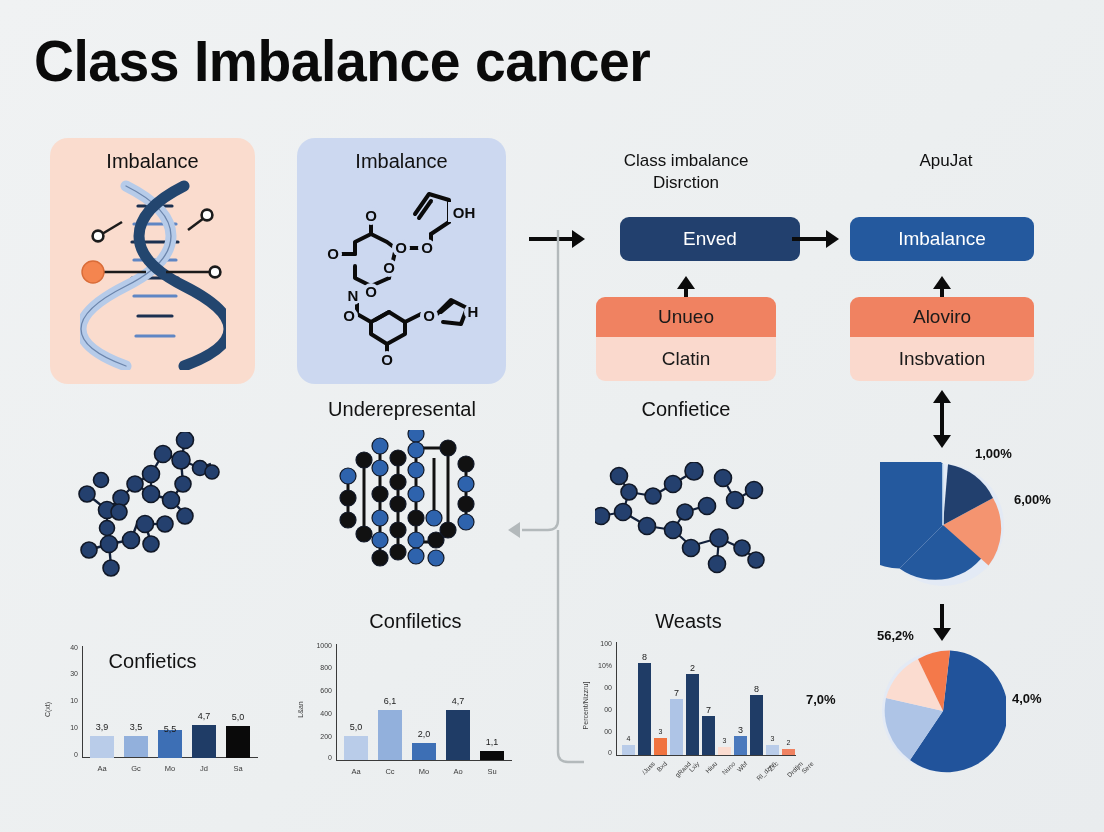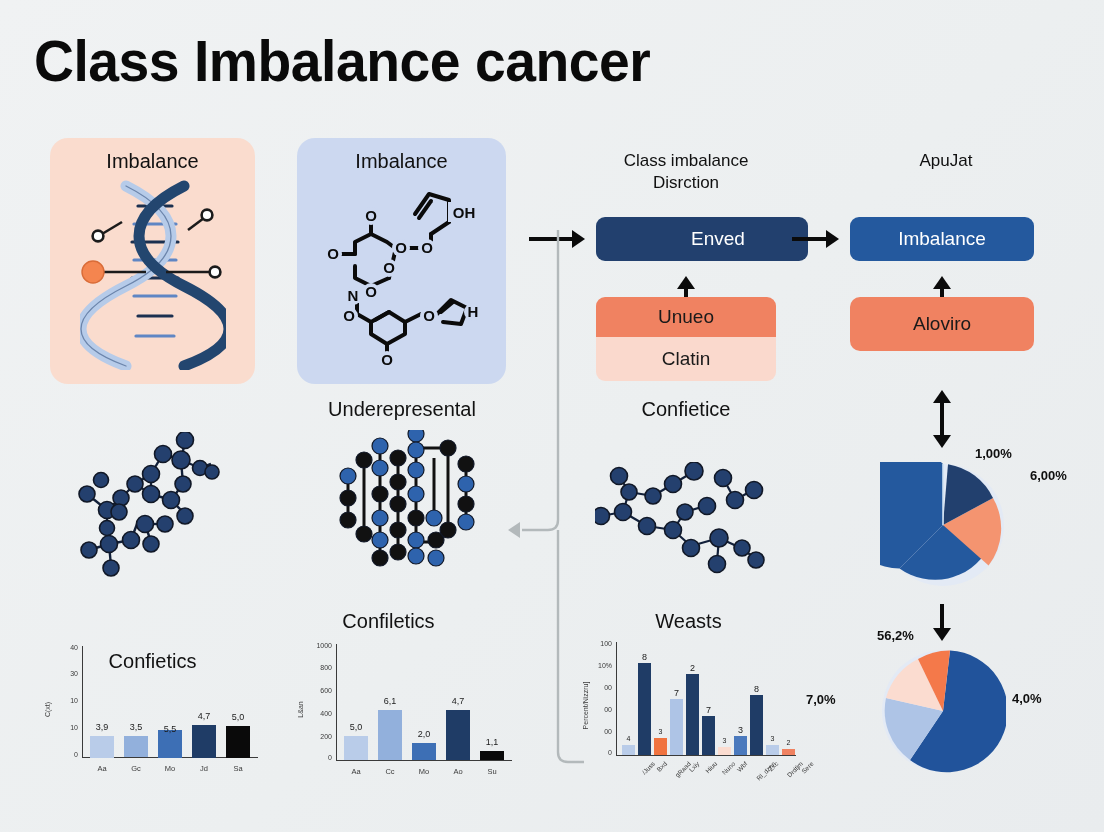--- a/index.html
+++ b/index.html
@@ -177,38 +177,39 @@
       </g>
     </svg>
   </div>
   <div class="abs caption" style="left:280px;top:398px;width:244px;">Underepresental</div>
 
   <div class="abs flowhead" style="left:590px;top:150px;width:192px;">
     <div>Class imbalance</div>
     <div>Disrction</div>
   </div>
 
-  <div class="abs pill navy" style="left:596px;top:217px;width:180px;height:44px;padding-left:32px;">Enved</div>
+  <div class="abs pill navy" style="left:620px;top:217px;width:180px;height:44px;">Enved</div>
 
   <div class="abs arrow-line" style="left:684px;top:288px;width:4px;height:30px;"></div>
   <div class="abs tri tri-u" style="left:677px;top:276px;"></div>
 
   <div class="abs pill orange tl" style="left:596px;top:297px;width:180px;height:40px;">Unueo</div>
   <div class="abs pill pale bl" style="left:596px;top:337px;width:180px;height:44px;">Clatin</div>
 
   <div class="abs flowhead" style="left:856px;top:150px;width:180px;">ApuJat</div>
 
   <div class="abs caption" style="left:586px;top:398px;width:200px;">Confietice</div>
 
   <div class="abs pill blue" style="left:850px;top:217px;width:184px;height:44px;">Imbalance</div>
 
   <div class="abs arrow-line" style="left:940px;top:288px;width:4px;height:30px;"></div>
   <div class="abs tri tri-u" style="left:933px;top:276px;"></div>
 
-  <div class="abs pill orange tl" style="left:850px;top:297px;width:184px;height:54px;border-radius:10px;">Aloviro</div>
+  <div class="abs pill orange tl" style="left:850px;top:297px;width:184px;height:40px;">Aloviro</div>
+  <div class="abs pill pale bl" style="left:850px;top:337px;width:184px;height:44px;">Insbvation</div>
 
   <div class="abs arrow-line" style="left:792px;top:237px;width:36px;height:4px;"></div>
   <div class="abs tri tri-r" style="left:826px;top:230px;"></div>
 
   <div class="abs arrow-line" style="left:529px;top:237px;width:46px;height:4px;"></div>
   <div class="abs tri tri-r" style="left:572px;top:230px;"></div>
 
   <svg class="abs" style="left:500px;top:228px;" width="90" height="540" viewBox="0 0 90 540">
     <path d="M58 2 L58 292" fill="none" stroke="#b3b9bb" stroke-width="2.4"></path>
     <path d="M58 292 Q 58 302 48 302 L22 302" fill="none" stroke="#b3b9bb" stroke-width="2.4"></path>
@@ -322,21 +323,21 @@
       <circle cx="106" cy="110" r="8" fill="#111111"></circle>
       <circle cx="106" cy="128" r="8" fill="#2e63ad"></circle>
       <circle cx="118" cy="18" r="8" fill="#111111"></circle>
       <circle cx="118" cy="100" r="8" fill="#111111"></circle>
       <circle cx="136" cy="34" r="8" fill="#111111"></circle>
       <circle cx="136" cy="54" r="8" fill="#2e63ad"></circle>
       <circle cx="136" cy="74" r="8" fill="#111111"></circle>
       <circle cx="136" cy="92" r="8" fill="#2e63ad"></circle>
     </g>
   </svg>
-  <div class="abs caption" style="left:286px;top:610px;width:205px;">Confiletics</div>
+  <div class="abs caption" style="left:313px;top:610px;width:205px;">Confiletics</div>
 
   <svg class="abs" style="left:595px;top:462px;" width="200" height="130" viewBox="0 0 200 130">
     <g stroke="#12203a" stroke-width="2.2">
       <line x1="6" y1="54" x2="28" y2="50"></line>
         <line x1="28" y1="50" x2="34" y2="30"></line>
       <line x1="34" y1="30" x2="24" y2="14"></line>
         <line x1="34" y1="30" x2="58" y2="34"></line>
       <line x1="58" y1="34" x2="78" y2="22"></line>
         <line x1="78" y1="22" x2="98" y2="10"></line>
       <line x1="28" y1="50" x2="52" y2="64"></line>
@@ -493,21 +494,21 @@
 
     <path d="M63 63 L63 2 A61 61 0 1 0 19.5 106.4 Z" fill="#24599e"></path>
     <path d="M63 63 L19.5 106.4 A61 61 0 0 0 108 87 Z" fill="#24599e"></path>
 
     <path d="M63 63 L108.6 103.5 A61 61 0 0 0 113 36 Z" fill="#f49470"></path>
 
     <path d="M63 63 L68 2.2 A61 61 0 0 1 113 36 Z" fill="#22406e"></path>
     <path d="M63 63 L63 2" stroke="#cfe0f2" stroke-width="1.6"></path>
   </svg>
   <div class="pielab" style="left:975px;top:446px;">1,00%</div>
-  <div class="pielab" style="left:1014px;top:468px;margin-left:16px;">6,00%</div>
+  <div class="pielab" style="left:1014px;top:492px;">6,00%</div>
 
   <svg class="abs" style="left:880px;top:648px;" width="126" height="126" viewBox="0 0 126 126">
     <circle cx="63" cy="63" r="61" fill="#e3eaf5"></circle>
 
     <path d="M63 63 L70 2.4 A61 61 0 1 1 30 112 Z" fill="#21539b"></path>
 
     <path d="M63 63 L30 112 A61 61 0 0 1 6 50 Z" fill="#aec4e6"></path>
 
     <path d="M63 63 L6 50 A61 61 0 0 1 38 11 Z" fill="#fbdcd0"></path>
 

